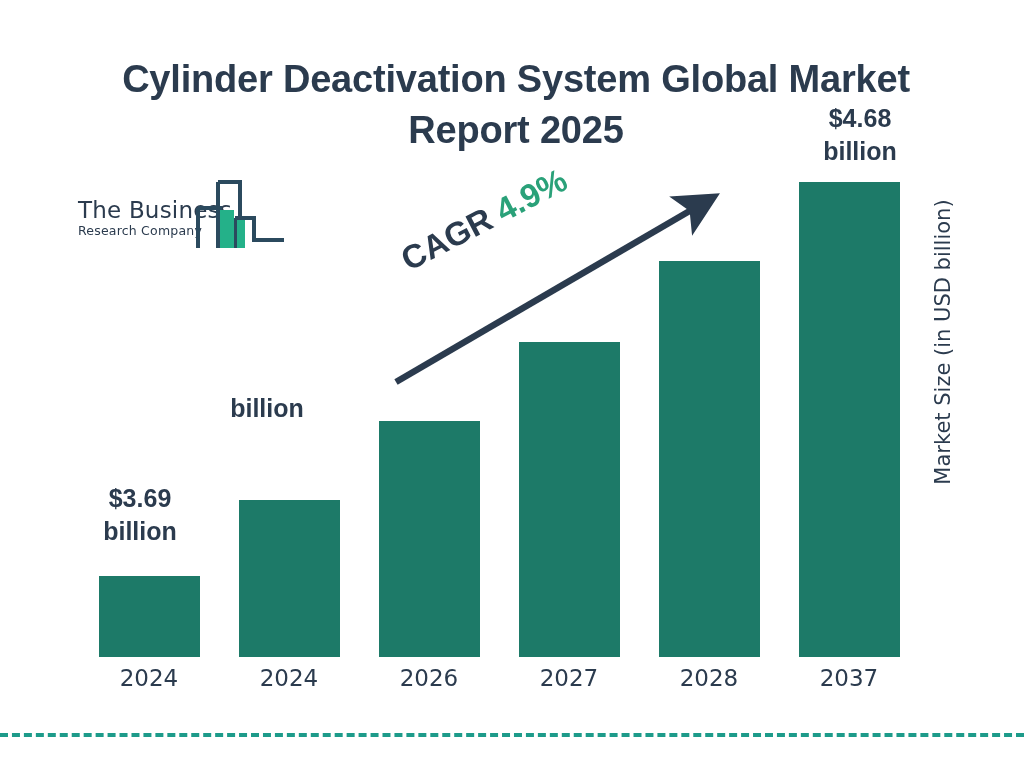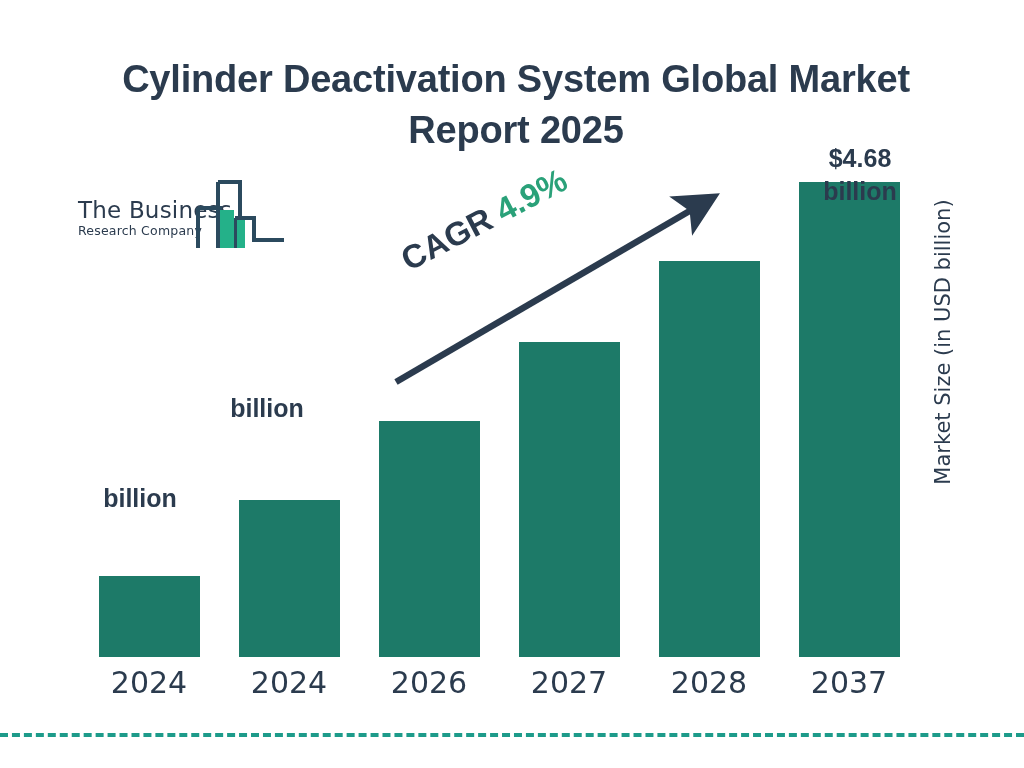--- a/index.html
+++ b/index.html
@@ -68,21 +68,21 @@
   
   .bar {
     position: absolute;
     background: #1d7a68;
   }
   .x-label {
     position: absolute;
     top: 665px;
     width: 120px;
     text-align: center;
-    font-size: 30px;
+    font-size: 23px;
     color: #2b3b4e;
     font-family: "DejaVu Sans", sans-serif;
   }
 
   
   .value-label {
     position: absolute;
     text-align: center;
     font-size: 25px;
     font-weight: bold;
@@ -177,28 +177,29 @@
   <div class="bar" style="left:799px; top:182px; width:101px; height:475px;"></div>
 
   <div class="x-label" style="left:89px;">2024</div>
   <div class="x-label" style="left:229px;">2024</div>
   <div class="x-label" style="left:369px;">2026</div>
   <div class="x-label" style="left:509px;text-align:center;">2027</div>
   <div class="x-label" style="left:649px;">2028</div>
   <div class="x-label" style="left:789px;">2037</div>
 
   <div class="value-label" style="left:75px; top:482px;">
+    <div>$3.69</div>
     <div>billion</div>
   </div>
 
   <div class="value-label" style="left:202px; top:392px;">
     <div>billion</div>
   </div>
 
-  <div class="value-label" style="left:795px; top:102px;margin-top:40px;">
+  <div class="value-label" style="left:795px; top:102px;">
     <div>$4.68</div>
     <div>billion</div>
   </div>
 
   <svg class="arrow-svg" viewBox="0 0 1024 768" xmlns="http://www.w3.org/2000/svg">
     <defs>
       <marker id="ah" markerWidth="7" markerHeight="7" refX="2.2" refY="3.5" orient="auto">
         <path d="M0,0 L7,3.5 L0,7 L1.6,3.5 z" fill="#2b3b4e"></path>
       </marker>
     </defs>

